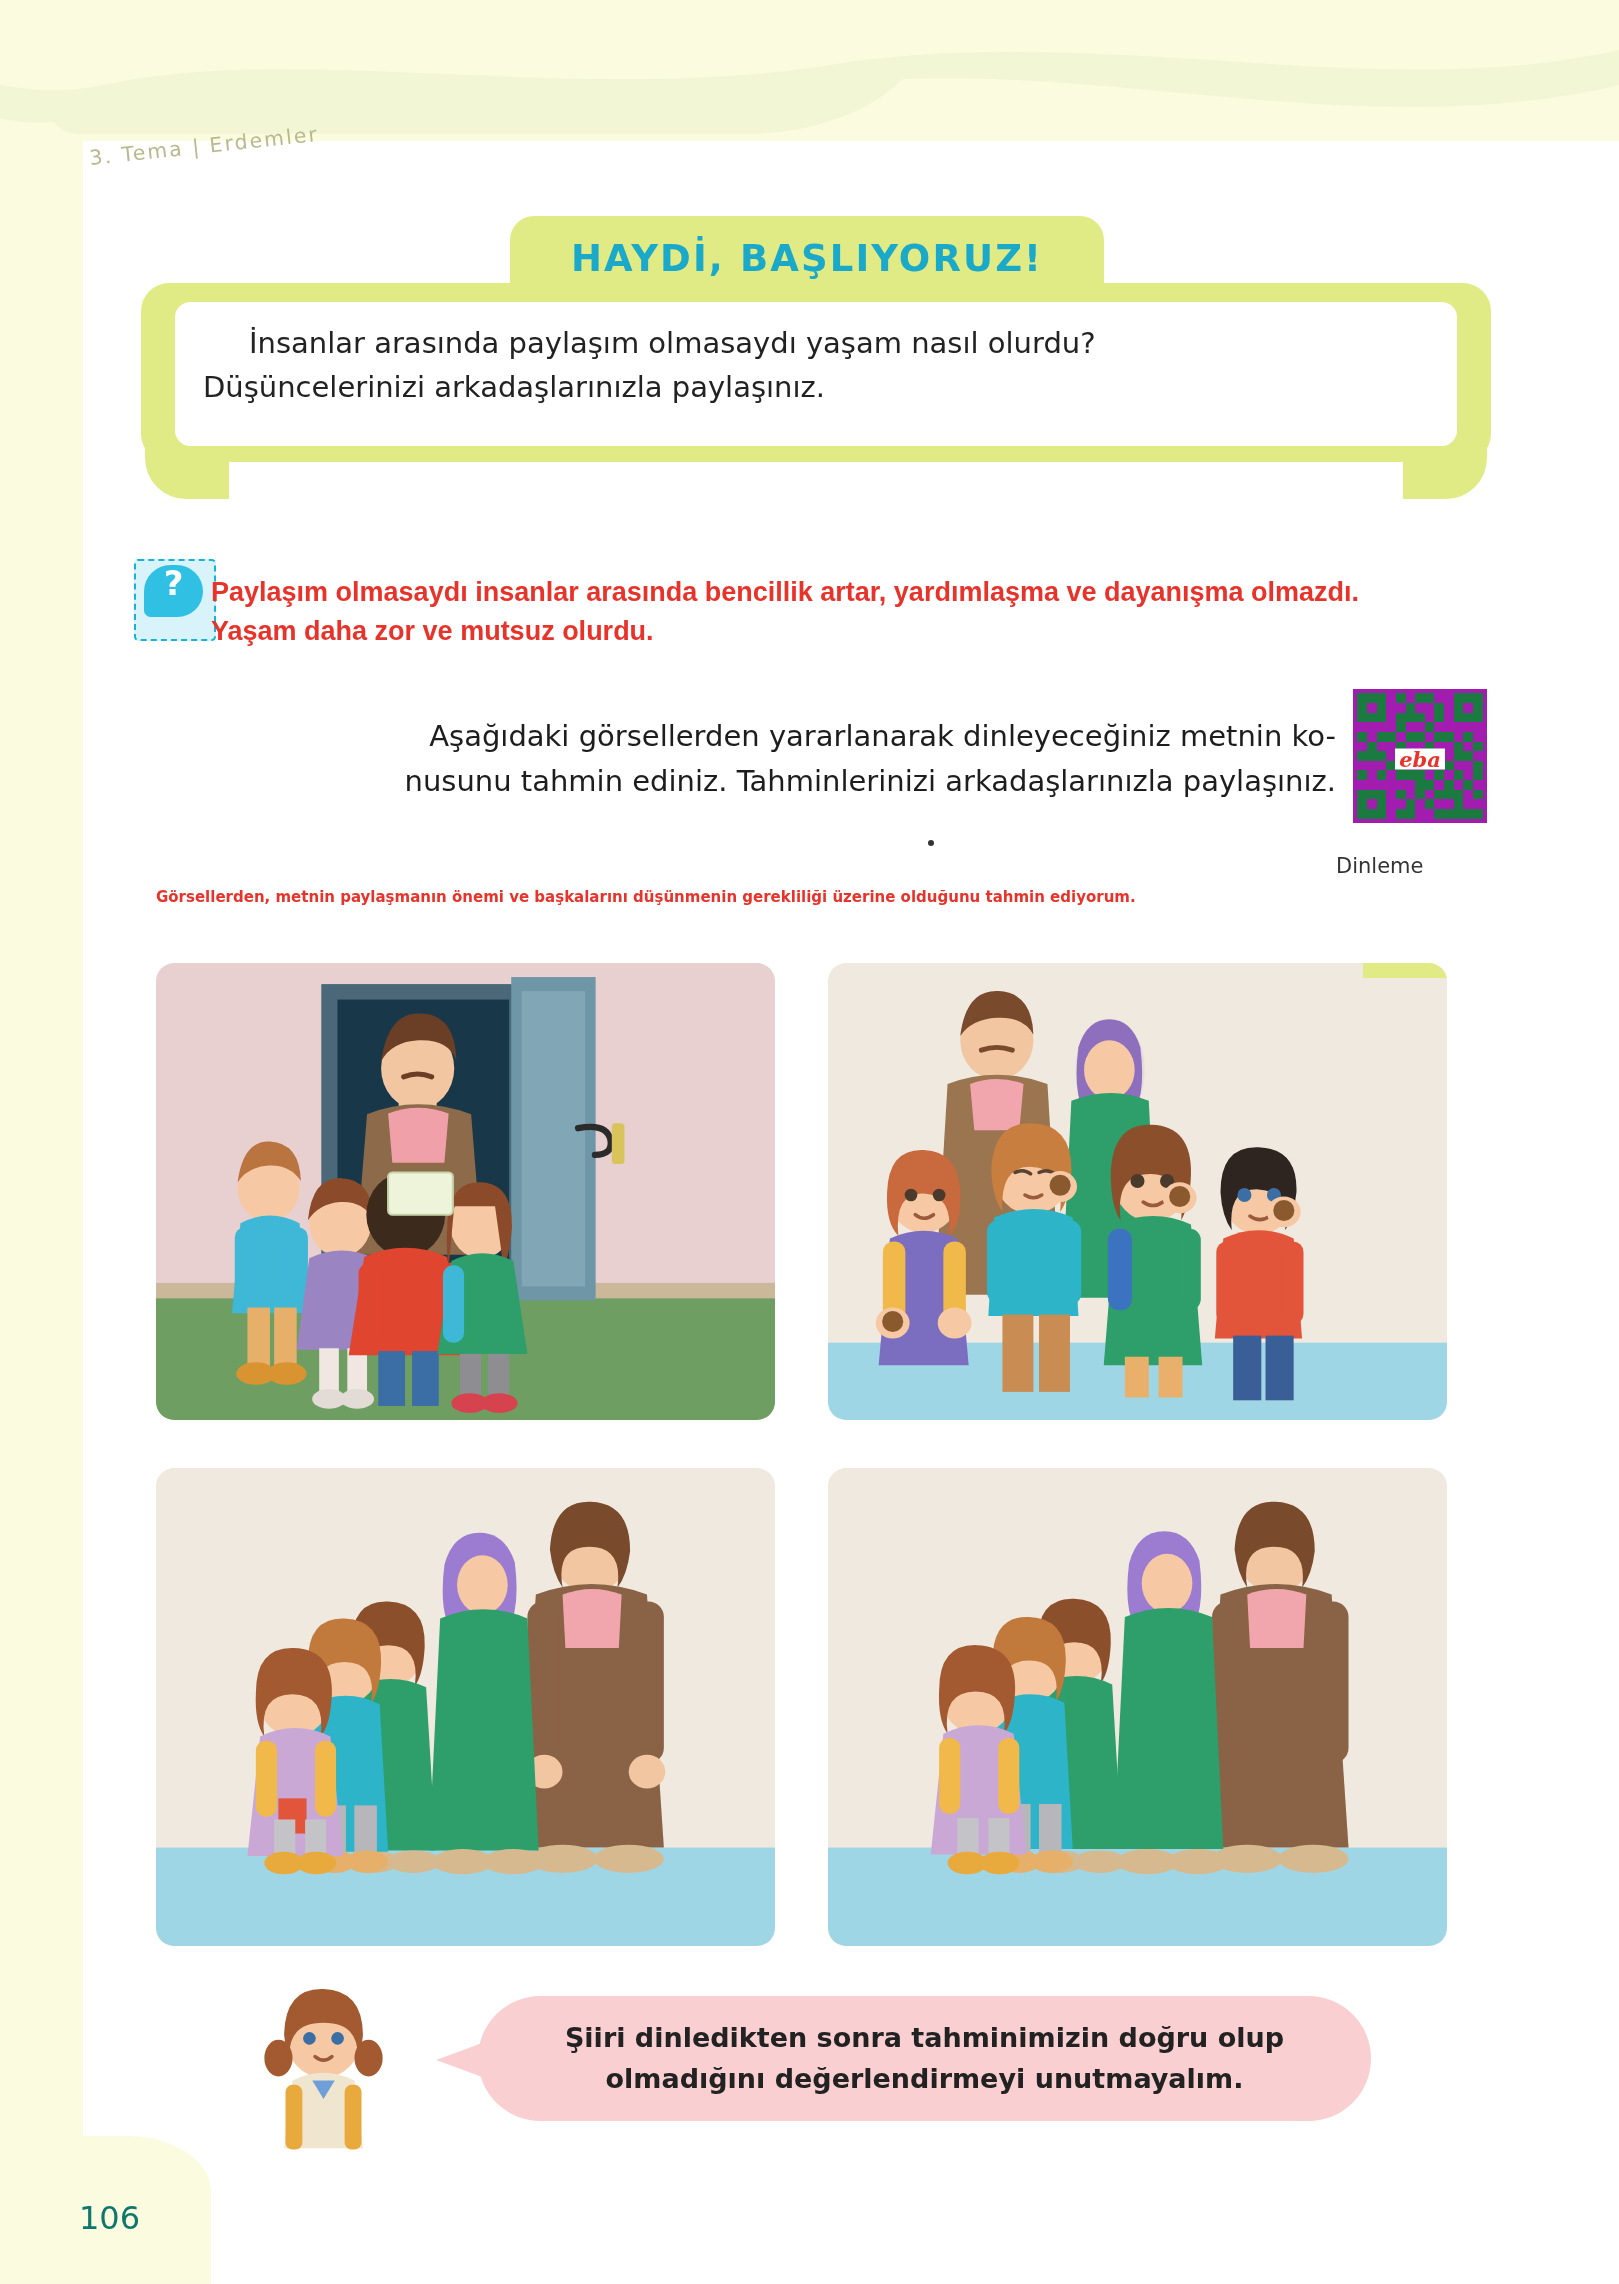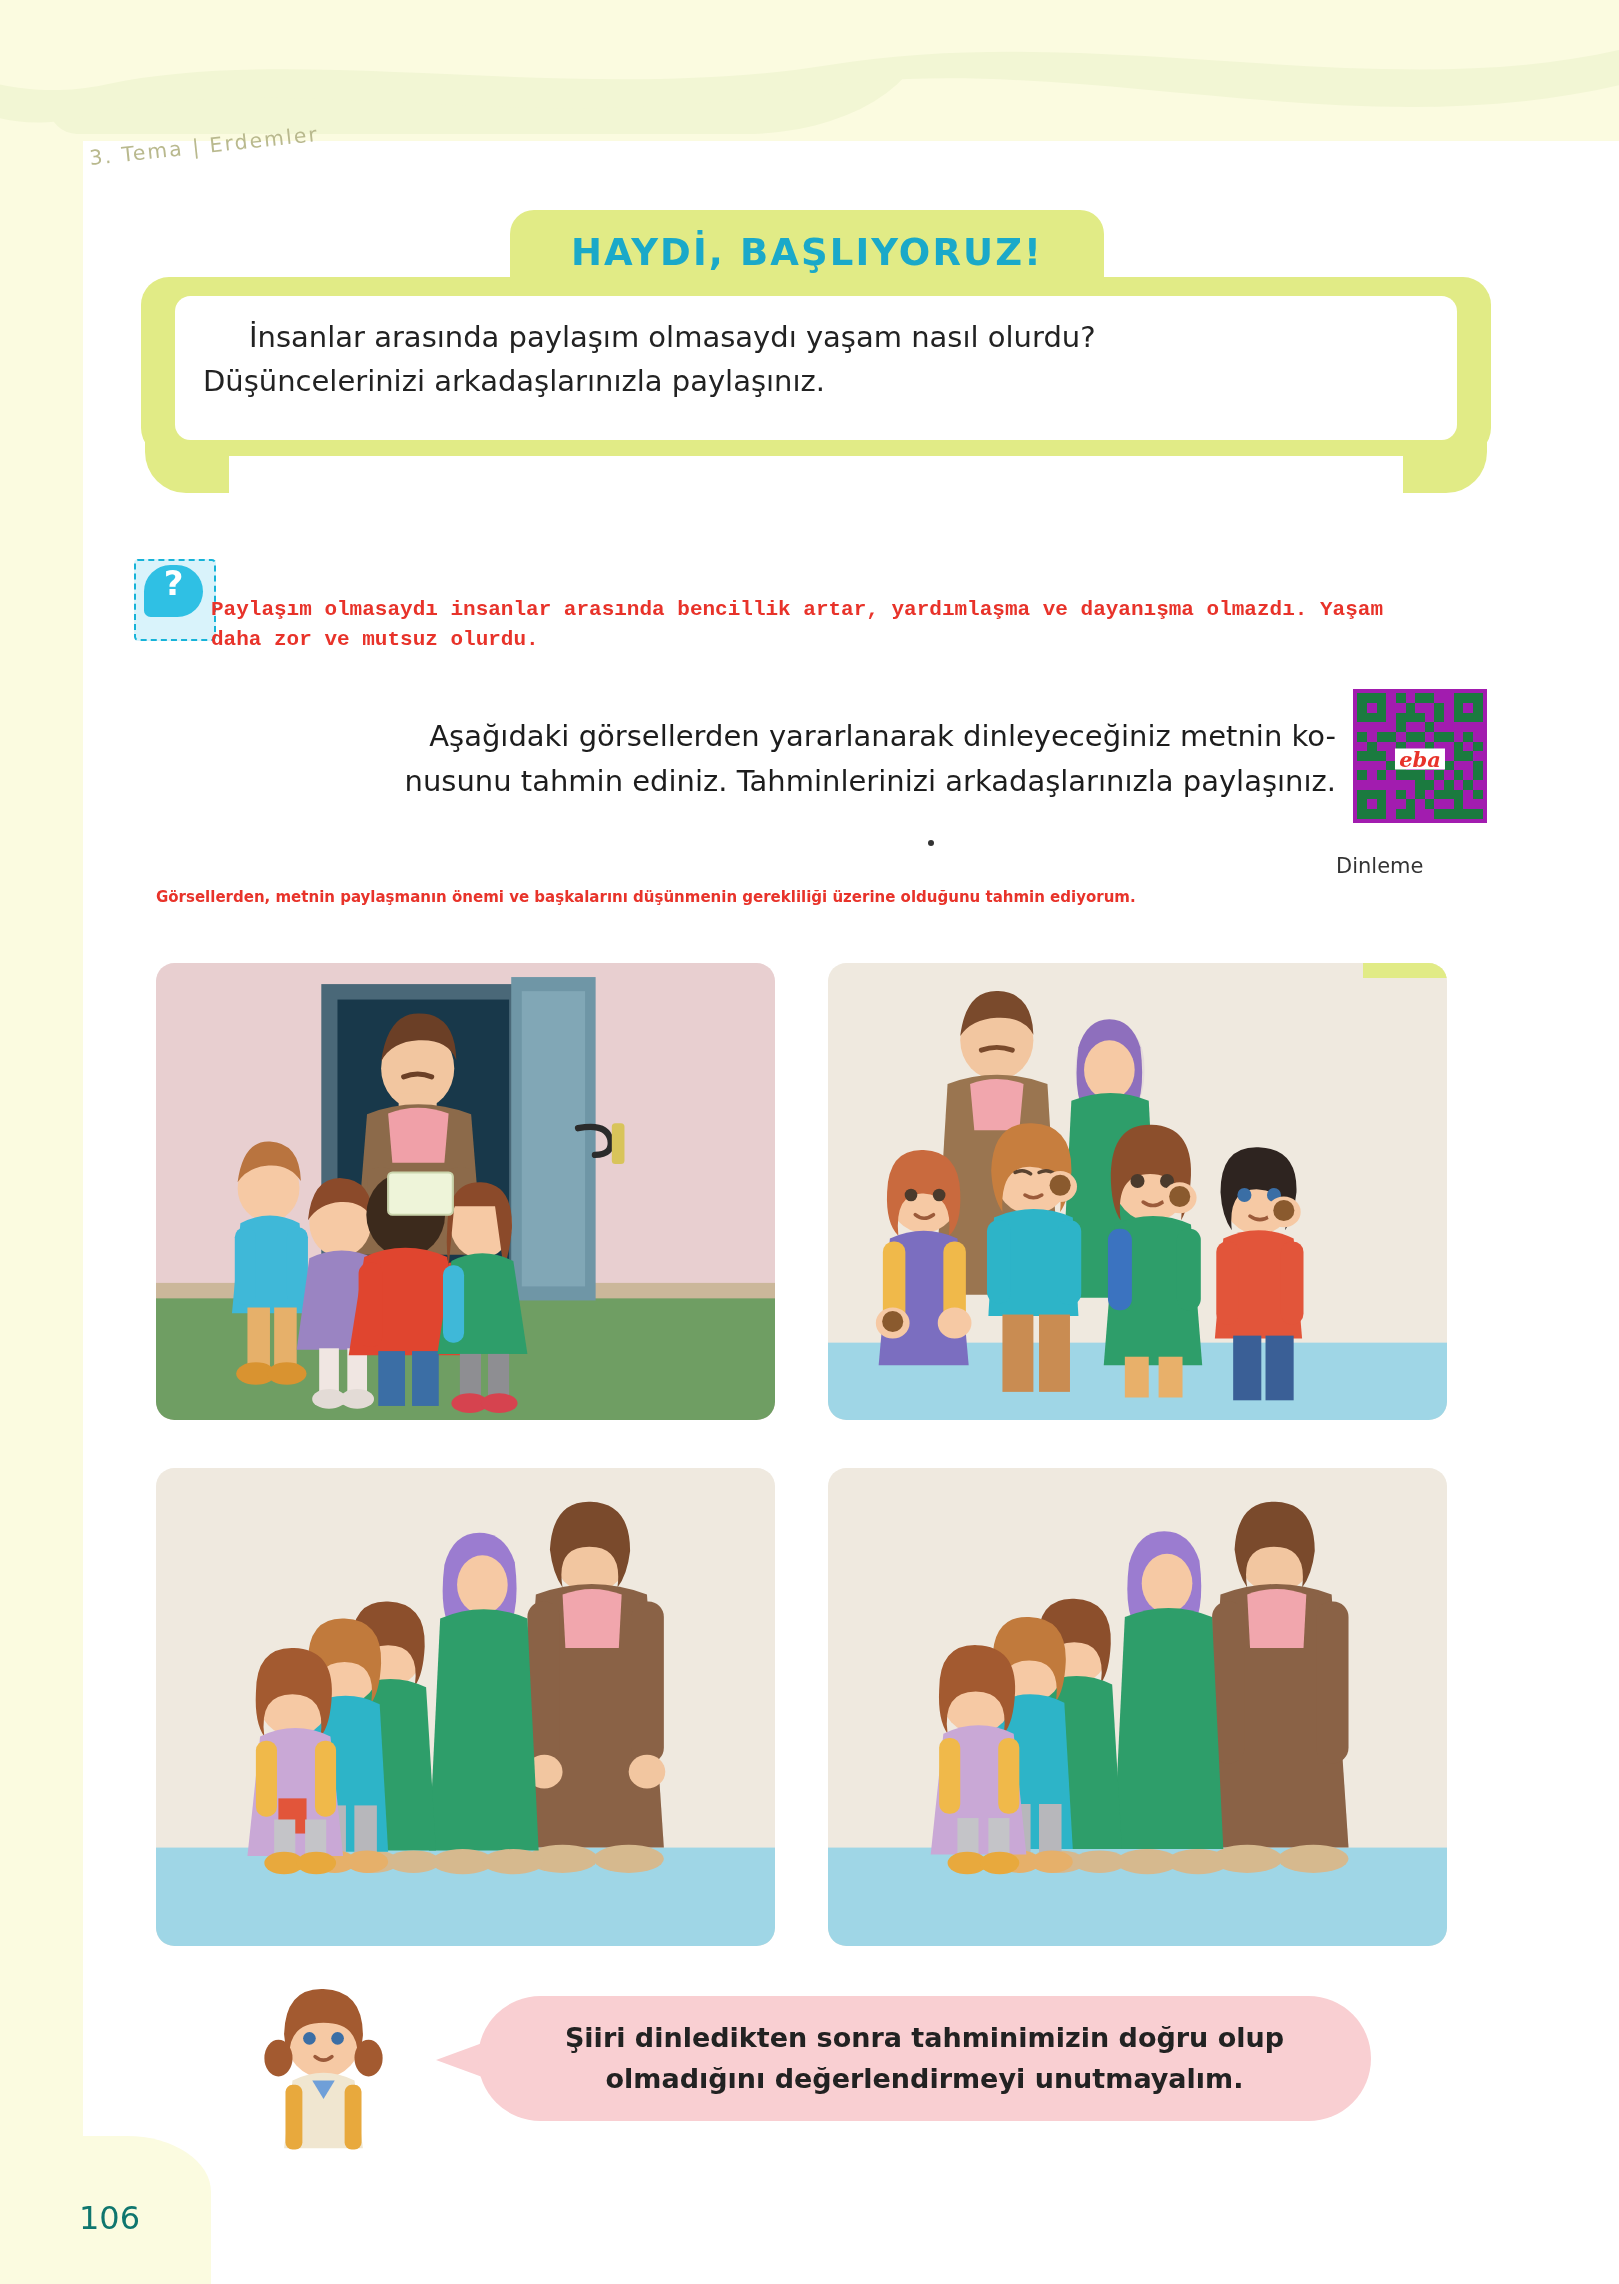--- a/index.html
+++ b/index.html
@@ -57,21 +57,21 @@
     letter-spacing: 2.1px;
     color: #b9b98e;
     transform: rotate(-6deg);
     white-space: nowrap;
   }
 
   
   .ribbon-wrap {
     position: absolute;
     left: 141px;
-    top: 210px;
+    top: 216px;
     width: 1350px;
     height: 288px;
   }
   .ribbon-green {
     position: absolute;
     left: 369px;
     top: 0;
     width: 594px;
     height: 84px;
     background: #e1eb86;
@@ -128,25 +128,25 @@
     height: 51px;
     background: #e1eb86;
   }
   .ribbon-tail-l { left: 4.2px;  border-radius: 0 0 0 41px; }
   .ribbon-tail-r { right: 4.2px; border-radius: 0 0 41px 0; }
 
   
   .answer1 {
     position: absolute;
     left: 211px;
-    top: 595px;
+    top: 573px;
     width: 1181px;
-    font-family: Liberation Mono, monospace;
+    font-family: Liberation Sans, sans-serif;
     font-weight: bold;
-    font-size: 21px;
+    font-size: 27px;
     line-height: 1.45;
     color: #e8332a;
   }
   .q-icon {
     position: absolute;
     left: 134px;
     top: 559px;
     width: 82px;
     height: 82px;
   }

